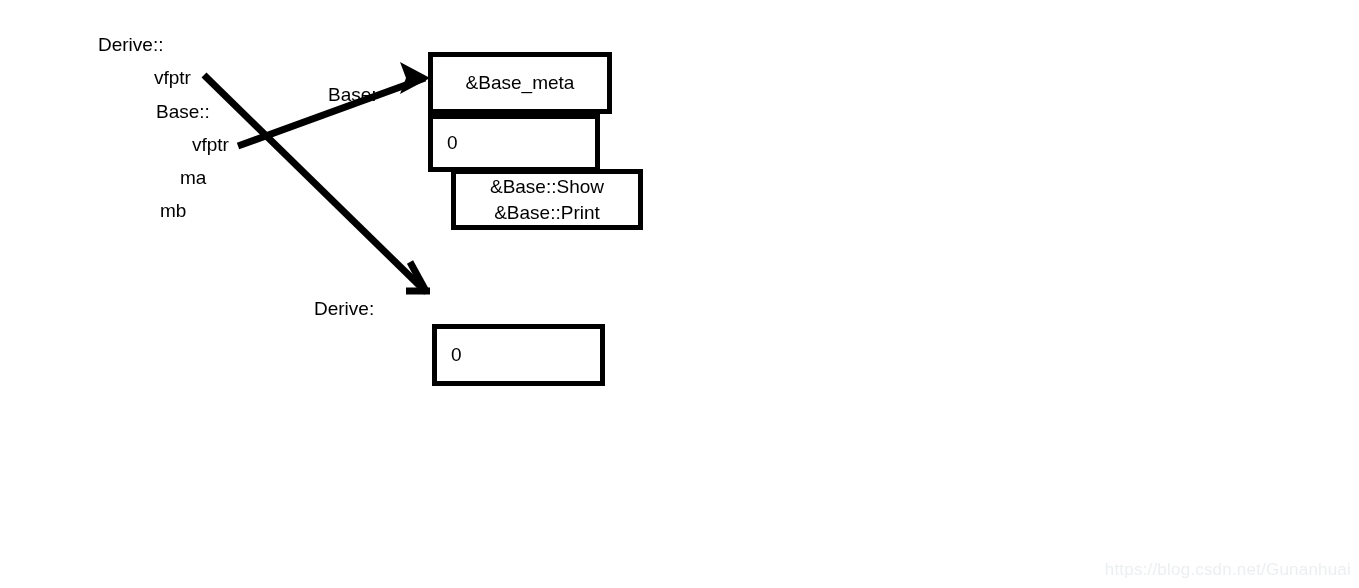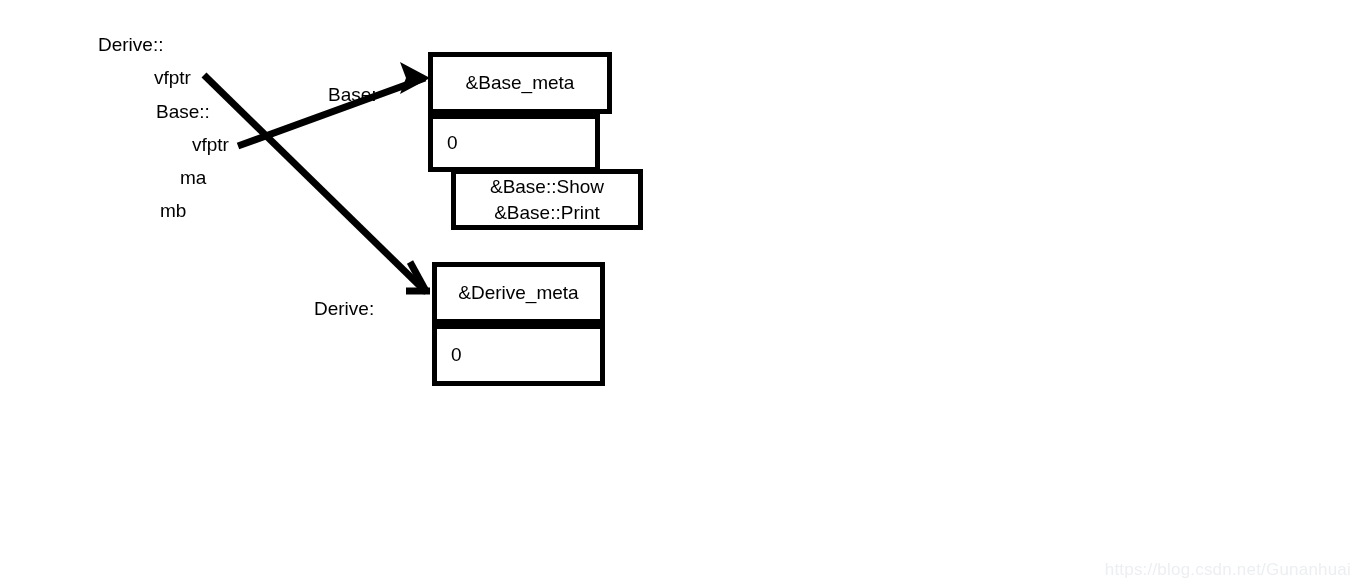--- a/index.html
+++ b/index.html
@@ -140,23 +140,20 @@
     <div class="vcell align-left" id="base-cell-1">
       <span class="line">0</span>
     </div>
     <div class="vcell align-mid" id="base-cell-2">
       <span class="line">&amp;Base::Show</span>
       <span class="line">&amp;Base::Print</span>
     </div>
   </div>
 
   <div class="vtable" id="derive-vtable">
-    <div class="vcell align-mid" id="derive-cell-0">
-      <span class="line">&amp;Derive_meta</span>
-    </div>
     <div class="vcell align-left" id="derive-cell-1">
       <span class="line">0</span>
     </div>
   </div>
 
   <div id="watermark">https://blog.csdn.net/Gunanhuai</div>
 
 </div>
 
 </body></html>

